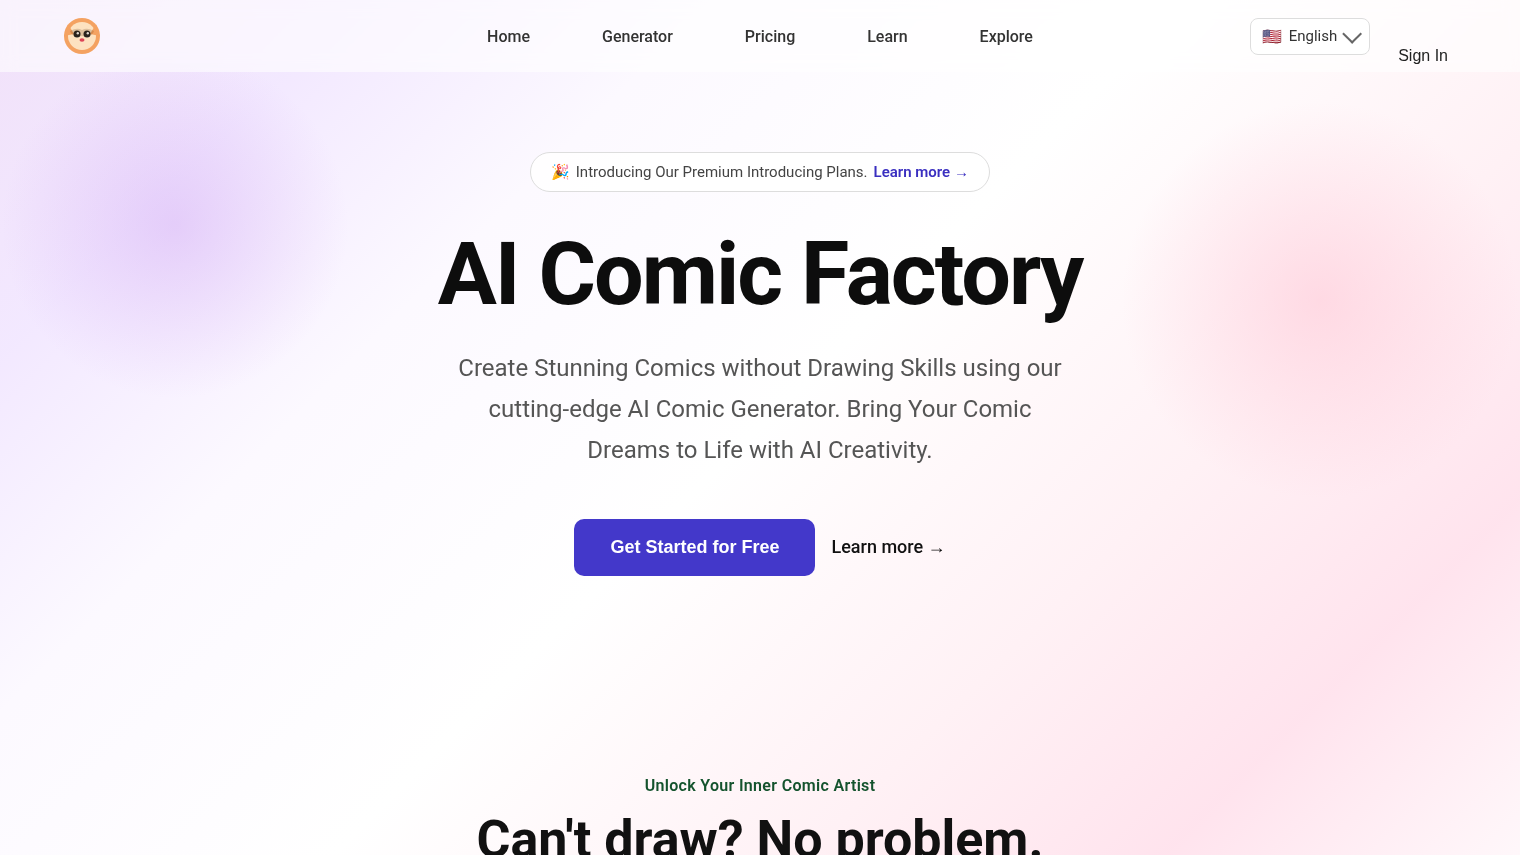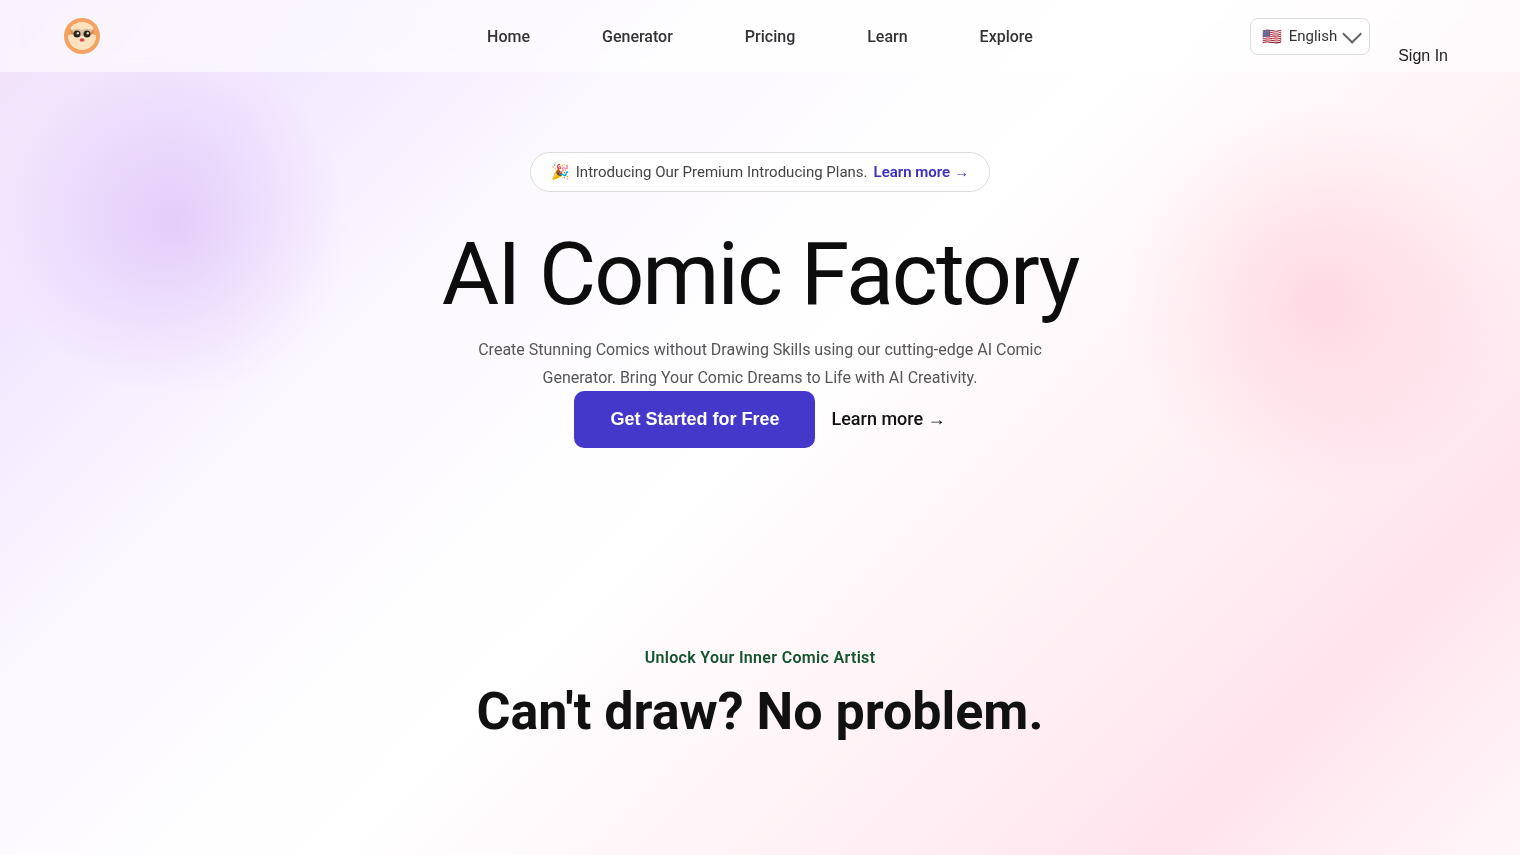--- a/index.html
+++ b/index.html
@@ -176,32 +176,33 @@
     }
 
     .announcement-banner .learn-more-inline {
       color: #3a2fc0;
       font-weight: 600;
       text-decoration: none;
     }
 
     .hero-title {
       font-size: 88px;
-      font-weight: 400;
+      font-weight: 700;
       color: #0d0d0d;
       line-height: 1.05;
       letter-spacing: -2px;
-      margin-bottom: 16px;
+      margin-bottom: 28px;
     }
 
     .hero-subtitle {
-      font-size: 16px;
+      font-size: 24px;
       color: #555;
       line-height: 1.7;
       max-width: 620px;
+      margin-bottom: 48px;
     }
 
     .hero-buttons {
       display: flex;
       align-items: center;
       gap: 16px;
     }
 
     .cta-btn {
       background: #4338ca;

